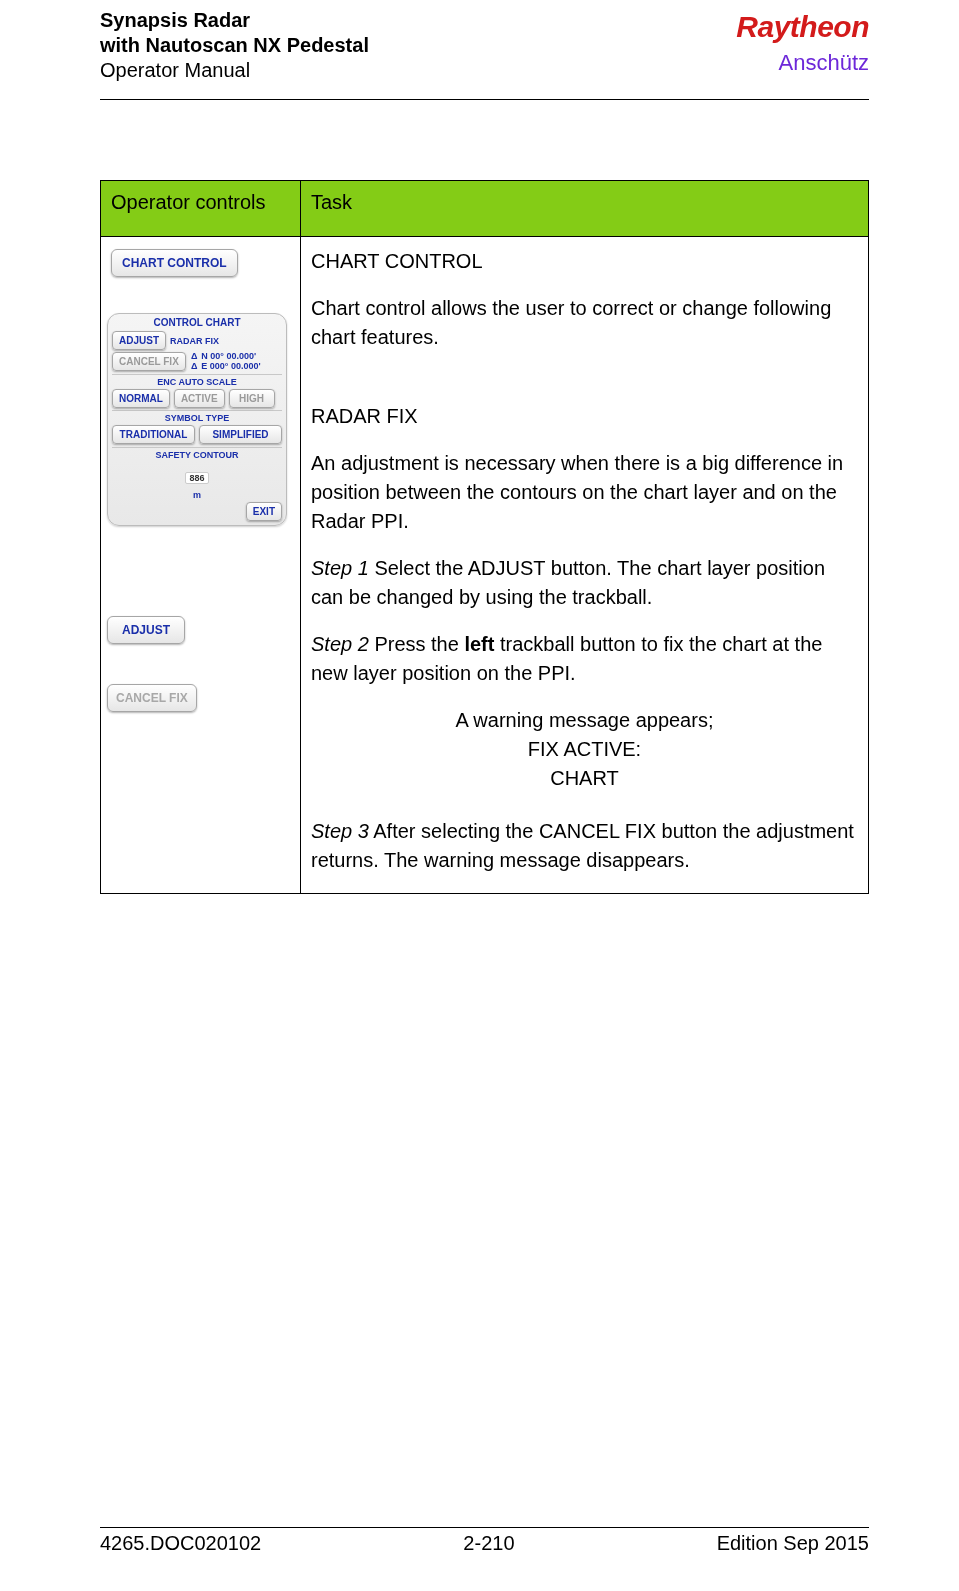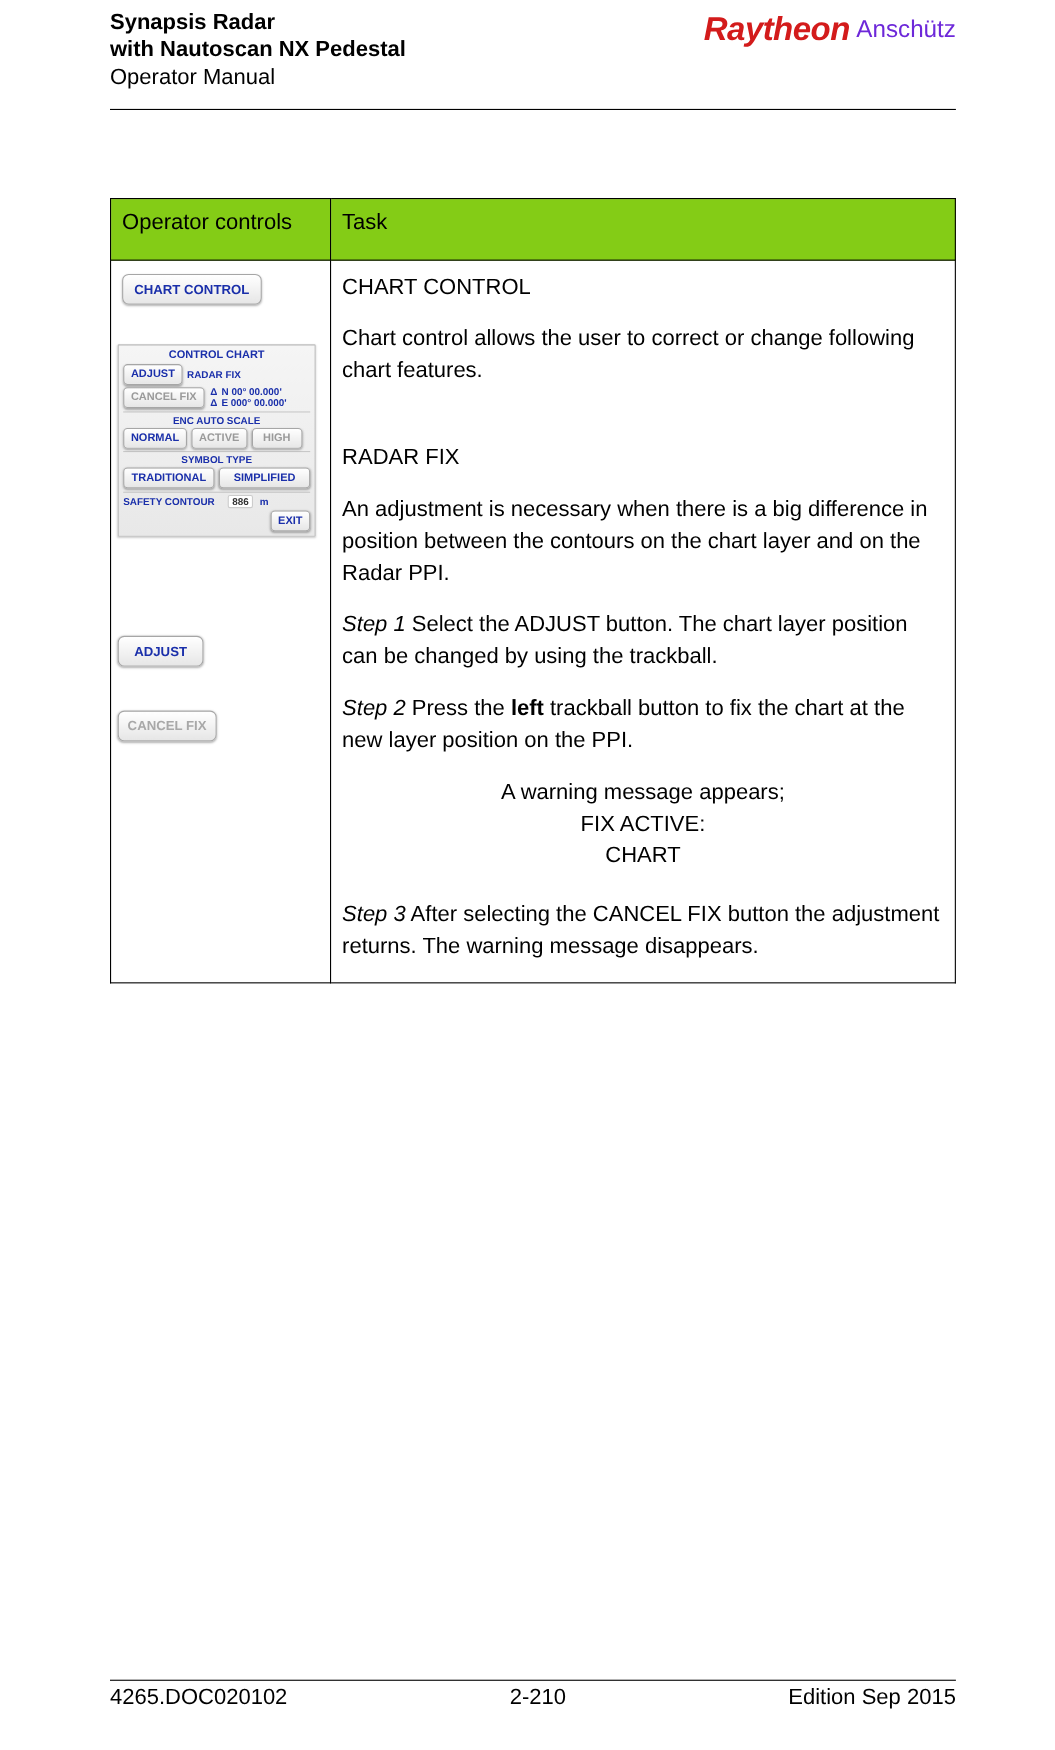--- a/index.html
+++ b/index.html
@@ -25,23 +25,24 @@
     .header-left {
       font-size: 20px;
       line-height: 1.25;
       color: #000;
     }
     .header-left .line1 { font-weight: bold; }
     .header-left .line2 { font-weight: bold; }
     .header-left .line3 { font-weight: normal; }
     .header-right {
       display: flex;
-      align-items: center;
+      align-items: flex-end;
       gap: 6px;
       padding-top: 2px;
+      flex-direction: column;
     }
     .raytheon {
       font-family: Arial, sans-serif;
       font-weight: 900;
       font-size: 30px;
       color: #d31b1b;
       letter-spacing: -0.5px;
       font-style: italic;
     }
     .anschutz {
@@ -96,21 +97,21 @@
     .ui-btn.gray { color: #9a9a9a; }
     .ui-btn.adjust { padding: 6px 14px; margin-top: 90px; }
     .ui-btn.cancel { padding: 6px 8px; margin-top: 40px; color:#a8a8a8; }
 
     .chart-control-btn { margin: 4px 0 0 4px; }
 
     .control-chart-panel {
       width: 180px;
       background: linear-gradient(#f5f5f5,#e8e8e8);
       border: 1px solid #bcbcbc;
-      border-radius: 1px;
+      border-radius: 12px;
       margin: 36px 0 0 0;
       padding: 3px 4px 4px 4px;
       font-family: Arial, sans-serif;
       font-size: 10px;
       font-weight: bold;
       color: #1a2faa;
       box-shadow: 0 1px 2px rgba(0,0,0,0.2);
     }
     .control-chart-panel .panel-title {
       text-align: center;
@@ -127,21 +128,21 @@
     .delta { display:inline-block; width:9px; text-align:center; }
     .divider-label {
       text-align: center;
       font-size: 9px;
       border-top: 1px solid #c8c8c8;
       padding-top: 2px;
       margin: 2px 0;
     }
     .panel-row .ui-btn.small { min-width: 46px; }
     .panel-bottom { display:flex; justify-content:flex-end; margin-top:2px; }
-    .safety-row { font-size: 9px; display:flex; align-items:center; gap:6px; margin-top:3px; border-top:1px solid #c8c8c8; padding-top:2px;}
+    .safety-row { font-size: 9px; display:flex; align-items:center; gap:6px; margin-top:3px; border-top:1px solid #c8c8c8; padding-top:2px;flex-direction:column;}
     .safety-row .val { background:#fff; padding:0 3px; border:1px solid #ccc; border-radius:2px; color:#333 }
 
     .footer {
       position: absolute;
       bottom: 36px;
       left: 100px;
       right: 90px;
       border-top: 1.5px solid #000;
       padding-top: 4px;
       display: flex;

